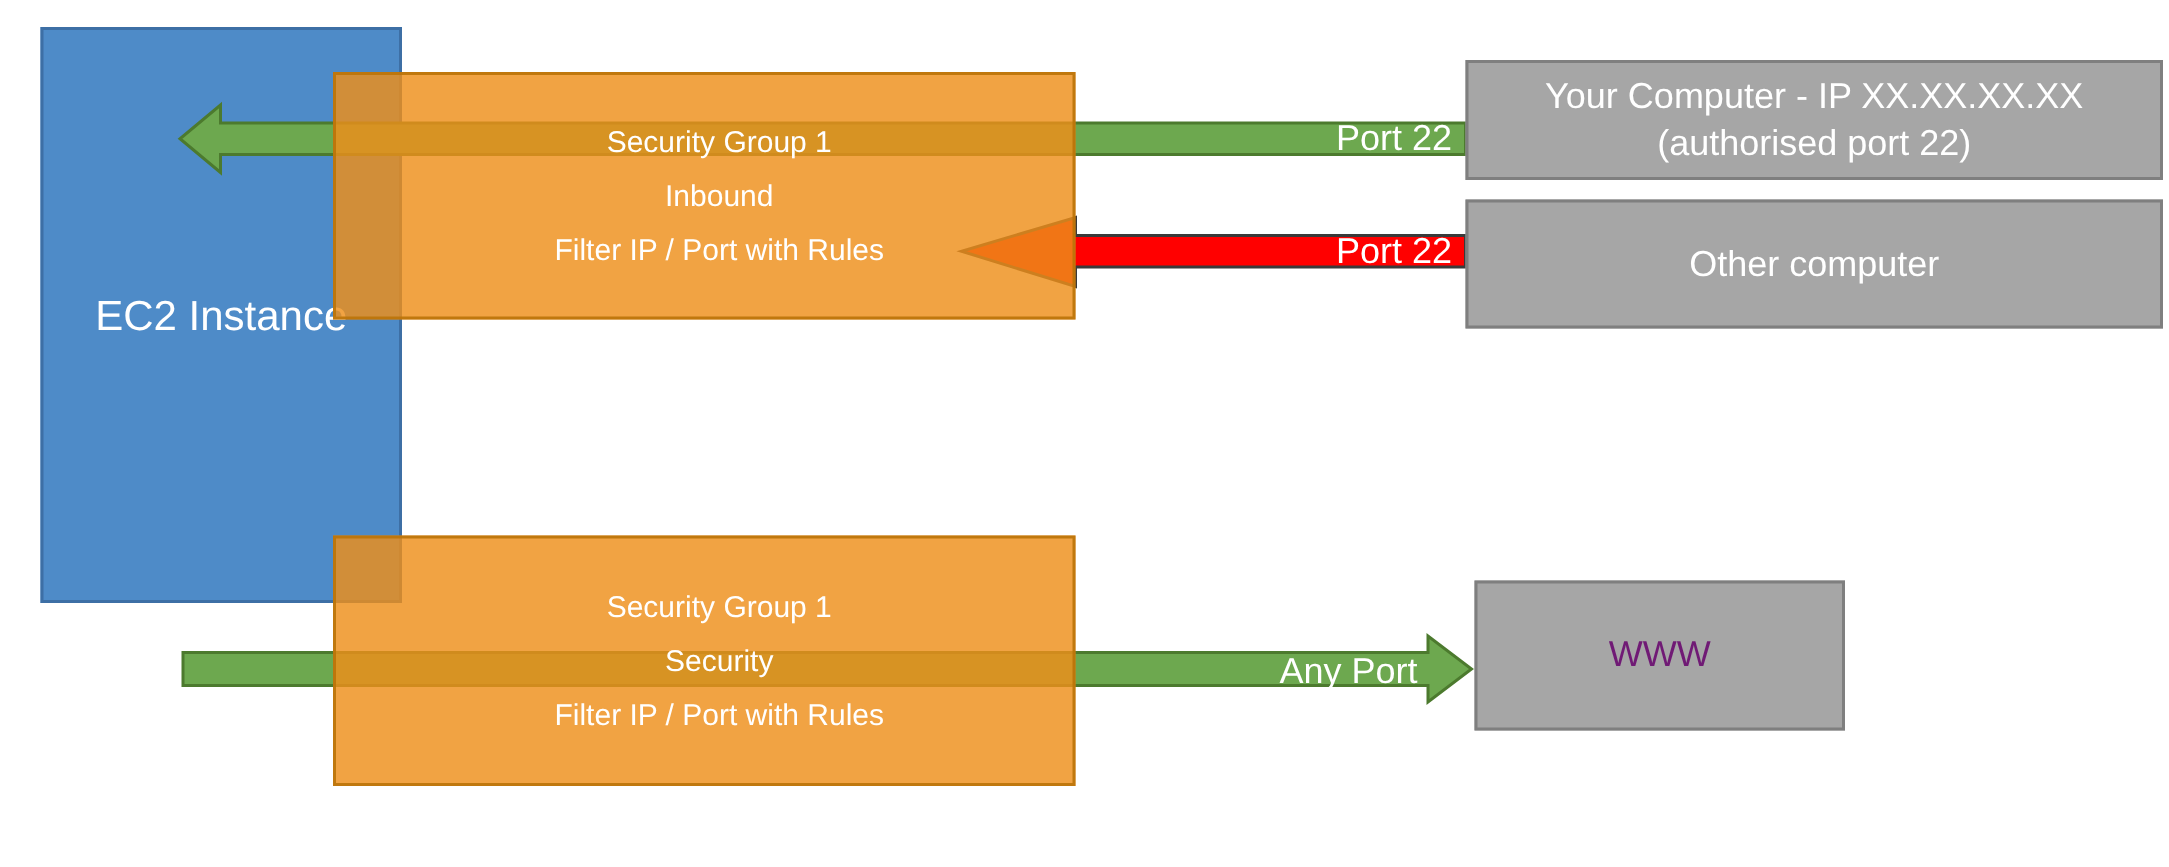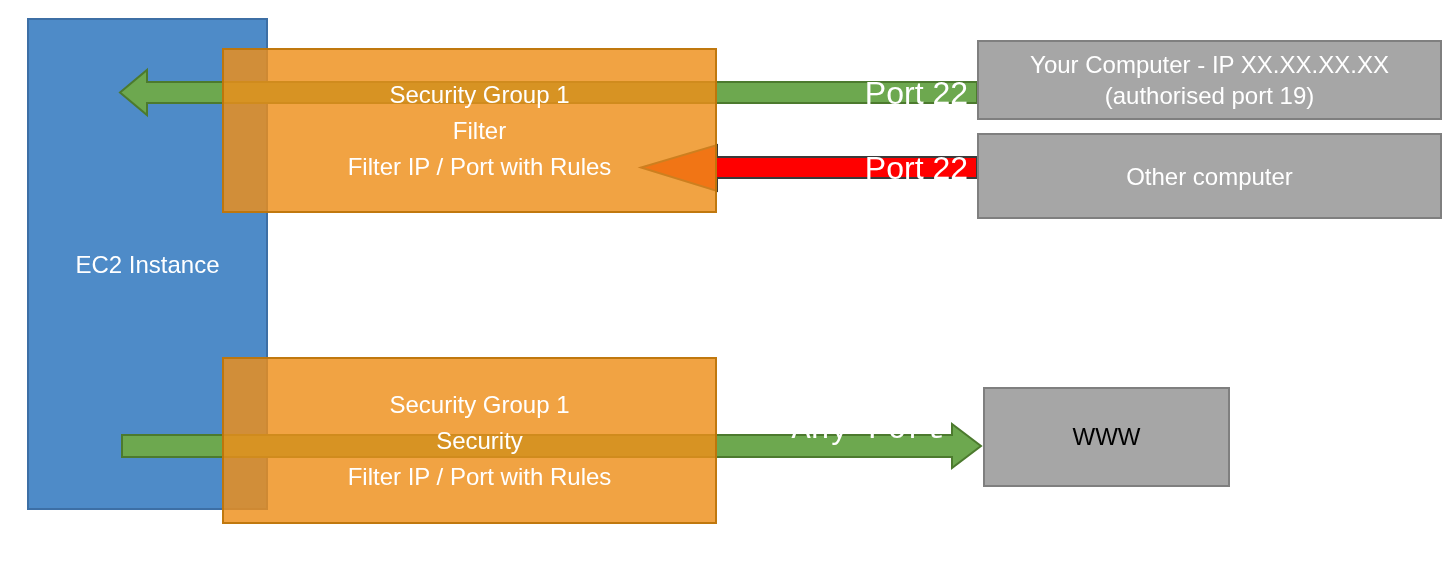--- a/index.html
+++ b/index.html
@@ -7,80 +7,80 @@
     position:relative; width:1446px; height:578px;
     font-family:"Liberation Sans", sans-serif;
     background:#ffffff; overflow:hidden;
   }
   .box {
     position:absolute; box-sizing:border-box;
     display:flex; flex-direction:column; justify-content:center; align-items:center;
     text-align:center; color:#ffffff;
   }
   .ec2-box {
-    left:27px; top:18px; width:241px; height:492px;
-    border:2px solid; z-index:1; font-size:24px; line-height:33px;
+    left:27px; top:18px; width:241px; height:384px;
+    border:2px solid; z-index:1; font-size:28px; line-height:33px;
   }
   .arrows-layer { position:absolute; left:0; top:0; z-index:2; }
   .sg-box {
-    border:2px solid; z-index:3; font-size:24px; line-height:36px;padding-left:20px;
+    border:2px solid; z-index:3; font-size:20px; line-height:36px;padding-left:20px;
   }
   .sg-inbound  { left:222px; top:48px;  width:495px; height:165px; }
   .sg-outbound { left:222px; top:357px; width:495px; height:167px; }
   .endpoint-box {
     border:2px solid; z-index:3; font-size:24px; line-height:31px;
   }
   .ep-your  { left:977px; top:40px;  width:465px; height:80px; }
   .ep-other { left:977px; top:133px; width:465px; height:86px;gap:40px; }
   .ep-www   { left:983px; top:387px; width:247px; height:100px; line-height:32px; }
   .arrow-label {
     position:absolute; z-index:4; color:#ffffff;
-    font-size:32px; line-height:30px; text-align:right; white-space:nowrap;
+    font-size:24px; line-height:30px; text-align:right; white-space:nowrap;
   }
   .lbl-in-allow { right:478px; top:78px;  }
   .lbl-in-block { right:478px; top:153px; }
-  .lbl-out      { right:501px; top:415px;font-family:Liberation Mono, monospace; }
+  .lbl-out      { right:501px; top:433px; }
 </style>
 </head>
 <body>
 
 <div class="canvas" style="background-color: rgb(255, 255, 255);">
 
   <div class="box ec2-box" style="background-color: rgb(78, 139, 200); border-color: rgb(61, 111, 165); color: rgb(255, 255, 255);">
     <div>EC2 Instance</div>
   </div>
 
   <svg class="arrows-layer" width="1446" height="578" viewBox="0 0 1446 578">
     <polygon points="977,82 147,82 147,70 120,92.5 147,115 147,103 977,103" stroke-width="2" stroke-linejoin="miter" fill="#6DA84F" stroke="#4C7A2E"></polygon>
     <polygon points="977,157 717,157 717,145 641,167.5 717,191 717,178 977,178" stroke-width="2" stroke-linejoin="miter" fill="#FF0000" stroke="#3A3A3A"></polygon>
     <polygon points="122,435 952,435 952,424 981,446 952,468 952,457 122,457" stroke-width="2" stroke-linejoin="miter" fill="#6DA84F" stroke="#4C7A2E"></polygon>
   </svg>
 
   <div class="box sg-box sg-inbound" style="background-color: rgba(238, 143, 26, 0.82); border-color: rgba(186, 115, 9, 0.9); color: rgb(255, 255, 255);">
     <div>Security Group 1</div>
-    <div>Filter</div>
+    <div>Inbound</div>
     <div>Filter IP / Port with Rules</div>
   </div>
 
   <div class="box sg-box sg-outbound" style="background-color: rgba(238, 143, 26, 0.82); border-color: rgba(186, 115, 9, 0.9); color: rgb(255, 255, 255);">
     <div>Security Group 1</div>
     <div>Security</div>
     <div>Filter IP / Port with Rules</div>
   </div>
 
   <div class="box endpoint-box ep-your" style="background-color: rgb(166, 166, 166); border-color: rgb(127, 127, 127); color: rgb(255, 255, 255);">
     <div>Your Computer - IP XX.XX.XX.XX</div>
-    <div>(authorised port 19)</div>
+    <div>(authorised port 22)</div>
   </div>
 
   <div class="box endpoint-box ep-other" style="background-color: rgb(166, 166, 166); border-color: rgb(127, 127, 127); color: rgb(255, 255, 255);">
     <div>Other computer</div>
   </div>
 
-  <div class="box endpoint-box ep-www" style="background-color: rgb(166, 166, 166); border-color: rgb(127, 127, 127); color: #000000;">
+  <div class="box endpoint-box ep-www" style="background-color: rgb(166, 166, 166); border-color: rgb(127, 127, 127); color: #701a75;">
     <div>WWW</div>
   </div>
 
   <div class="arrow-label lbl-in-allow" style="color: rgb(255, 255, 255);">Port 22</div>
   <div class="arrow-label lbl-in-block" style="color: rgb(255, 255, 255);">Port 22</div>
   <div class="arrow-label lbl-out" style="color: rgb(255, 255, 255);">Any Port</div>
 
 </div>
 
 </body></html>

